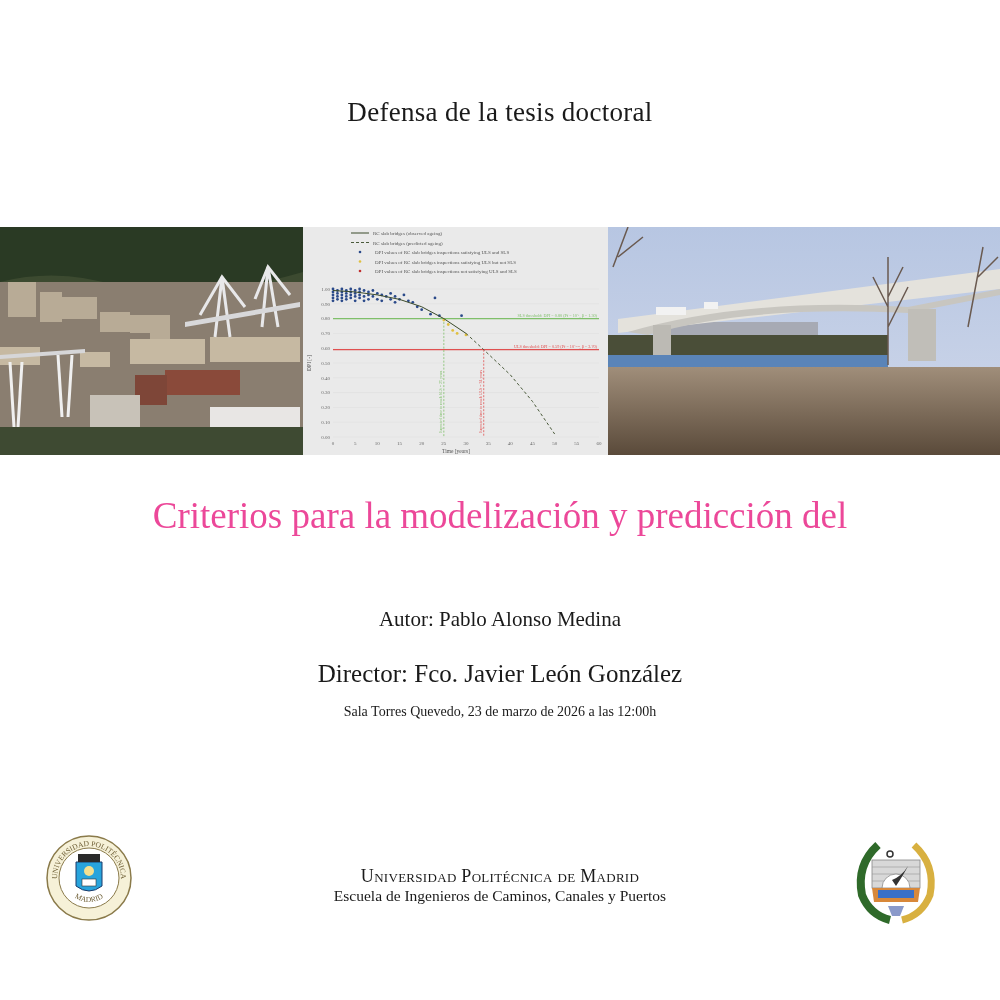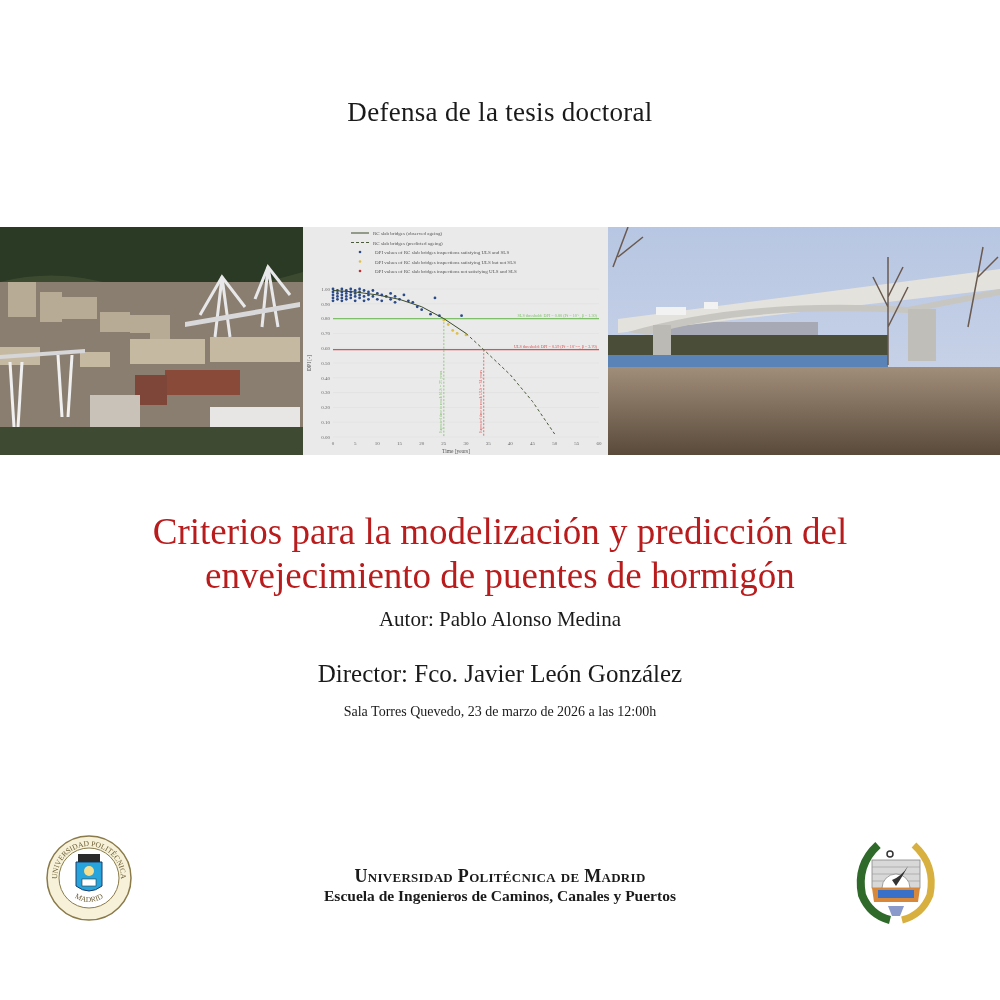--- a/index.html
+++ b/index.html
@@ -5,25 +5,25 @@
   html, body { margin: 0; padding: 0; background: #ffffff; }
   body { width: 1000px; height: 1000px; position: relative; overflow: hidden;
          font-family: "Liberation Serif", "DejaVu Serif", serif; color: #1a1a1a; }
   .abs { position: absolute; }
   .center { left: 0; right: 0; text-align: center; }
   #subtitle { top: 97px; font-size: 27px; letter-spacing: 0.3px; }
   #strip { top: 227px; left: 0; width: 1000px; height: 228px; }
   #photo-left { left: 0; top: 0; width: 303px; height: 228px; overflow: hidden; }
   #chart-panel { left: 303px; top: 0; width: 305px; height: 228px; background: #eaeaea; overflow: hidden; }
   #photo-right { left: 608px; top: 0; width: 392px; height: 228px; overflow: hidden; }
-  #title { top: 494px; font-size: 37px; line-height: 44px; color: #b91c1c; margin-top: 16px; }
+  #title { top: 494px; font-size: 37px; line-height: 44px; color: #ec4899; }
   #author { top: 607px; font-size: 21px; }
   #director { top: 660px; font-size: 25px; }
   #venue { top: 704px; font-size: 14px; }
-  #uni { top: 866px; font-size: 15.5px; line-height: 20px; font-weight: bold; }
+  #uni { top: 866px; font-size: 15.5px; line-height: 20px; }
   .smallcaps { font-variant: small-caps; font-size: 18px; letter-spacing: 0.3px; }
   #logo-upm { left: 45px; top: 834px; width: 88px; height: 88px; }
   #logo-school { left: 848px; top: 830px; width: 96px; height: 96px; }
   svg text { font-family: "Liberation Serif", serif; }
 </style>
 </head>
 <body>
 
 <div id="subtitle" class="abs center">Defensa de la tesis doctoral</div>
 
@@ -227,21 +227,20 @@
         <path d="M280 138 L280 30 M280 80 L265 50 M280 70 L295 40 M280 100 L300 60"></path>
         <path d="M5 40 L20 0 M10 30 L35 10"></path>
         <path d="M360 100 L375 20 M370 50 L390 30"></path>
       </g>
     </svg>
   </div>
 </div>
 
 <div id="title" class="abs center">
   <div>Criterios para la modelización y predicción del</div>
-  <div>envejecimiento de puentes de hormigón</div>
 </div>
 
 <div id="author" class="abs center">
   <span>Autor:</span>
   <span>Pablo Alonso Medina</span>
 </div>
 
 <div id="director" class="abs center">
   <span>Director:</span>
   <span>Fco. Javier León González</span>

